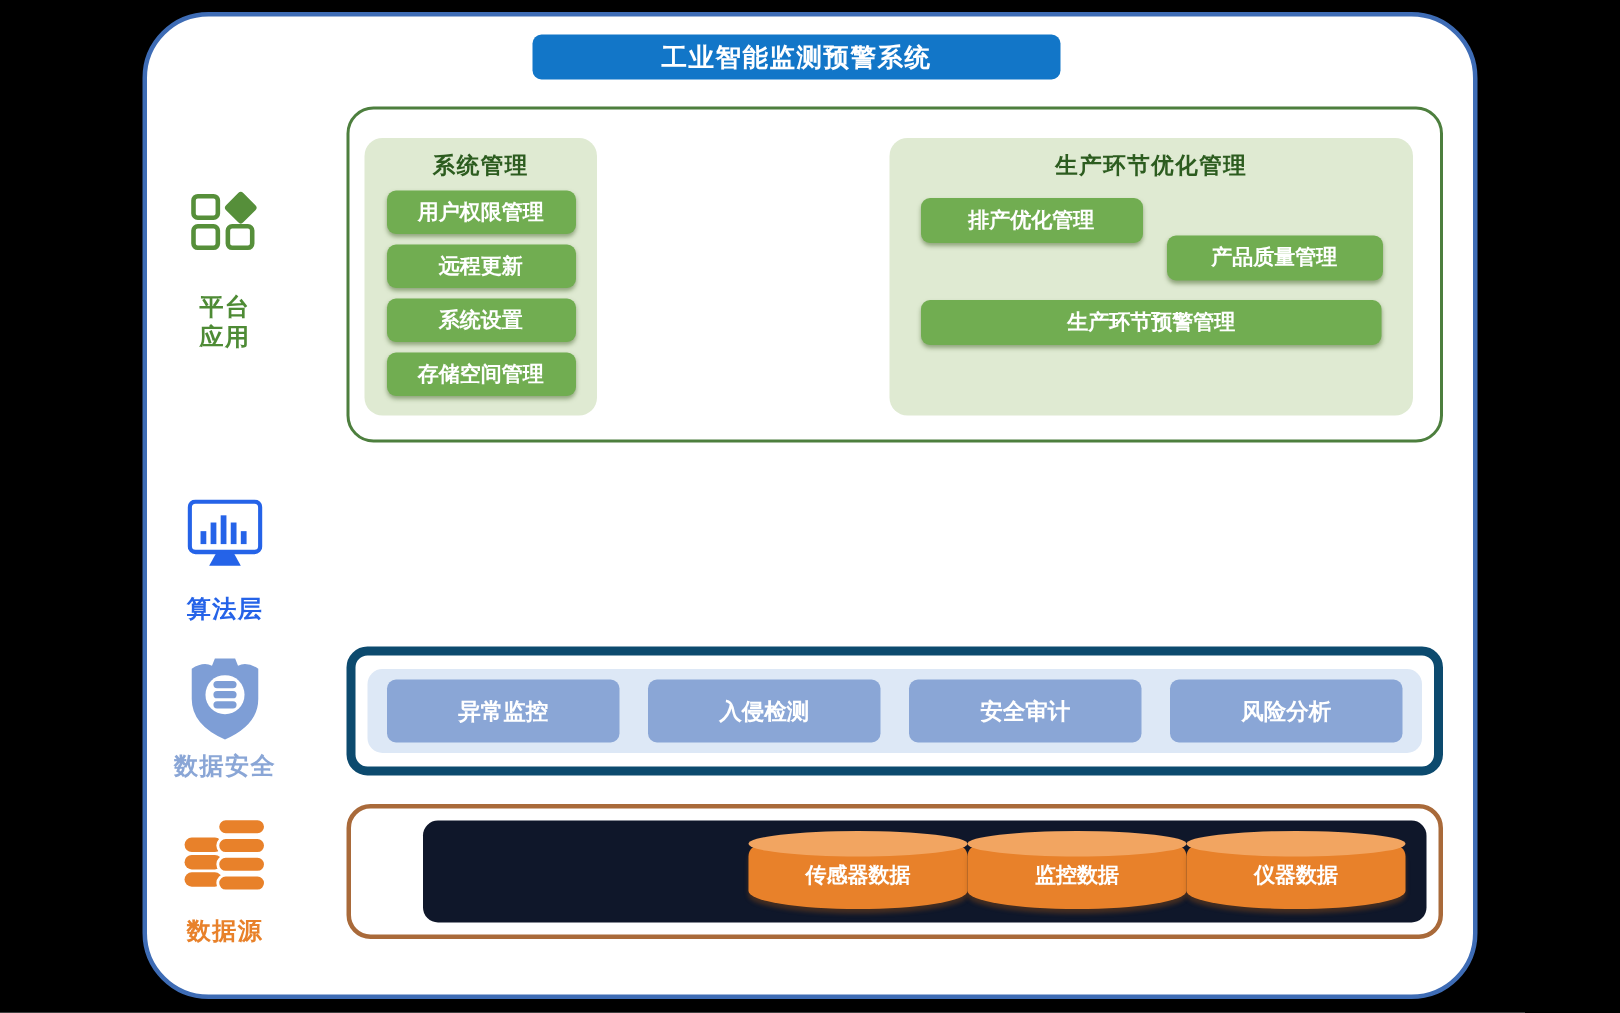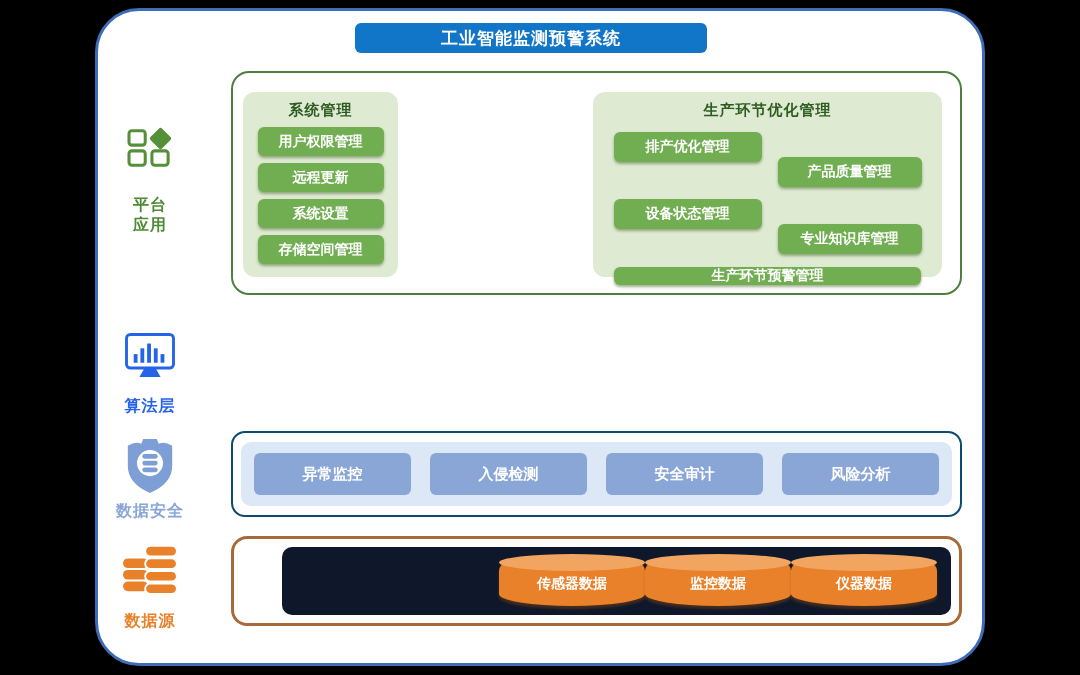--- a/index.html
+++ b/index.html
@@ -51,21 +51,21 @@
   .sec-algo { top:304px; height:97px; background:#dde6f5; border:2px solid #4a72c8; border-radius:16px;
               display:flex; gap:14px; padding:17px 0 0 9px; }
   .chip { border:2px dashed #3059cf; border-radius:10px; height:58px;
           display:flex; align-items:center; justify-content:center; }
   .chip1 { width:178px; } .chip2 { width:168px; } .chip3 { width:162px; } .chip4 { width:158px; }
   .abtn { background:#2c59d6; color:#fff; font-size:15px; font-weight:bold; border-radius:8px;
           height:44px; width:calc(100% - 18px); display:flex; align-items:center; justify-content:center;
           box-shadow:0 2px 2px rgba(40,70,160,.35); }
 
   
-  .sec-security { top:420px; height:86px; background:#fff; border:2px solid #0c4a6e; border-radius:14px; }
+  .sec-security { top:420px; height:86px; background:#fff; border:6px solid #0c4a6e; border-radius:14px; }
   .sec-inner { position:absolute; inset:9px 8px; background:#dde8f6; border-radius:10px;
                display:flex; align-items:center; gap:19px; padding:0 13px; }
   .sbtn { flex:1; height:42px; background:#8aa6d6; color:#fff; font-size:15px; font-weight:bold;
           border-radius:6px; display:flex; align-items:center; justify-content:center; }
 
   
   .sec-data { top:525px; height:90px; background:#fff; border:3px solid #a96a3a; border-radius:16px; }
   .sec-inner-o { position:absolute; inset:8px; background:#0f172a; border-radius:10px;
                  display:flex; align-items:center; justify-content:flex-end; padding:0 14px;margin-left:40px; }
   .cyl { position:relative; width:146px; height:54px; }
@@ -151,24 +151,20 @@
         <div class="gbtn">存储空间管理</div>
       </div>
 
 
       <div class="panel p3">
         <div class="panel-title">生产环节优化管理</div>
         <div class="grow">
           <div class="gbtn g1">排产优化管理</div>
           <div class="gbtn g2">产品质量管理</div>
         </div>
-        <div class="grow">
-          <div class="gbtn g1">设备状态管理</div>
-          <div class="gbtn g2">专业知识库管理</div>
-        </div>
         <div class="gbtn full">生产环节预警管理</div>
       </div>
     </div>
 
 
     <div class="sec sec-security">
       <div class="sec-inner">
         <div class="sbtn">异常监控</div>
         <div class="sbtn">入侵检测</div>
         <div class="sbtn">安全审计</div>

